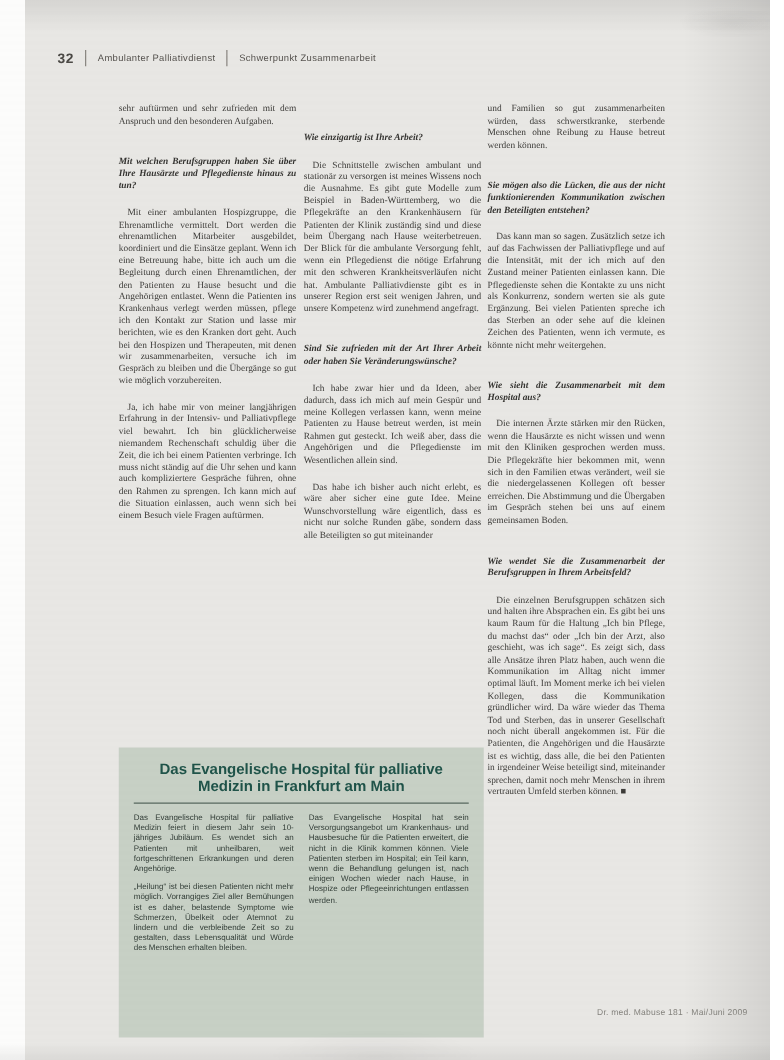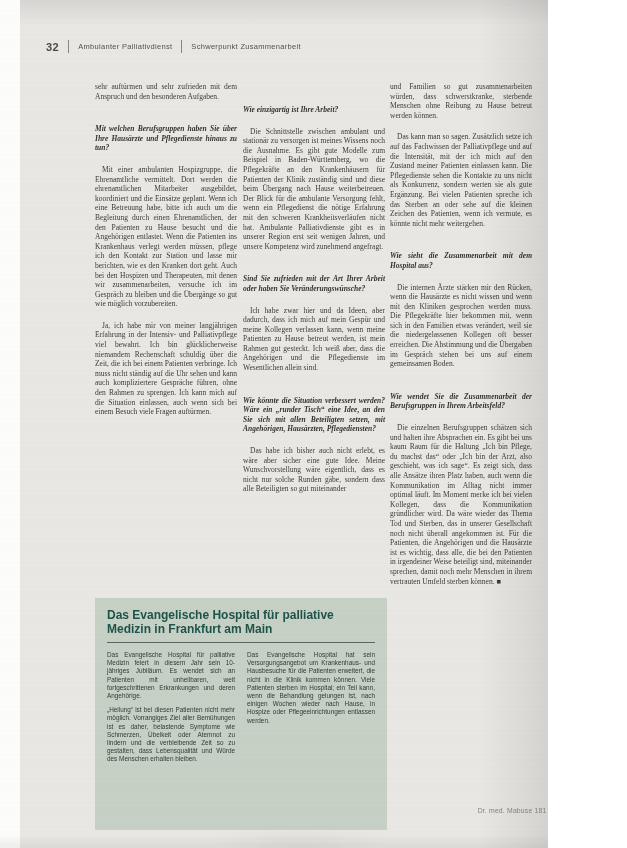--- a/index.html
+++ b/index.html
@@ -1,17 +1,17 @@
 <!DOCTYPE html>
 <html><head>
 <meta charset="utf-8">
 <style>
   html,body { margin:0; padding:0; background:#ffffff; }
   .canvas {
-    position:relative; width:548px; height:848px; overflow:hidden;
+    position:relative; width:616px; height:848px; overflow:hidden;
     background:#e8e7e4;
     font-family:"Liberation Serif", serif;
   }
   
   .scan-left-strip { position:absolute; left:0; top:0; width:20px; height:848px; background:#fcfcfb; }
   .scan-right-shade { position:absolute; right:0; top:0; width:70px; height:848px;
     background:linear-gradient(to right, rgba(0,0,0,0) 0%, rgba(0,0,0,0.05) 60%, rgba(0,0,0,0.09) 100%); }
   .scan-top-shade { position:absolute; left:20px; top:0; width:607px; height:26px;
     background:linear-gradient(to bottom, rgba(0,0,0,0.08), rgba(0,0,0,0)); }
   .scan-bottom-shade { position:absolute; left:0; bottom:0; width:627px; height:14px;
@@ -38,21 +38,21 @@
   .para { margin:0; }
   .para.answer { text-indent:7px;margin-top:12px; }
   .para.question { font-style:italic; font-weight:bold; color:#33322f; margin-top:23px; }
   .para.continuation { text-indent:0; }
 
   
   .infobox { position:absolute; left:95px; top:598px; width:292px; height:232px;
     background:#c7d0c5; box-sizing:border-box; padding:10px 12px 10px 12px;
     font-family:"Liberation Sans", sans-serif; }
   .infobox-title { font-size:12px; line-height:14px; font-weight:bold; color:#1e5248;
-    padding-bottom:6px; border-bottom:1.5px solid #55655c; margin-bottom:8px; }
+    padding-bottom:6px; border-bottom:1.5px solid #55655c; margin-bottom:8px;text-align:center; }
   .infobox-cols { display:flex; gap:12px; }
   .infobox-col { flex:1; font-size:6.4px; line-height:8.2px; color:#2f3a34; text-align:justify; }
   .infobox-col .para { margin:0 0 6px 0; }
 
   
   .footer-citation { position:absolute; left:438px; top:807px; width:160px; text-align:right;
     font-family:"Liberation Sans", sans-serif; font-size:6.8px; color:#82807b; letter-spacing:.2px; }
 </style>
 </head>
 <body>
@@ -76,25 +76,25 @@
       <p class="para continuation">sehr auftürmen und sehr zufrieden mit dem Anspruch und den besonderen Aufgaben.</p>
       <p class="para question">Mit welchen Berufsgruppen haben Sie über Ihre Hausärzte und Pflegedienste hinaus zu tun?</p>
       <p class="para answer">Mit einer ambulanten Hospizgruppe, die Ehrenamtliche vermittelt. Dort werden die ehrenamtlichen Mitarbeiter ausgebildet, koordiniert und die Einsätze geplant. Wenn ich eine Betreuung habe, bitte ich auch um die Begleitung durch einen Ehrenamtlichen, der den Patienten zu Hause besucht und die Angehörigen entlastet. Wenn die Patienten ins Krankenhaus verlegt werden müssen, pflege ich den Kontakt zur Station und lasse mir berichten, wie es den Kranken dort geht. Auch bei den Hospizen und Therapeuten, mit denen wir zusammenarbeiten, versuche ich im Gespräch zu bleiben und die Übergänge so gut wie möglich vorzubereiten.</p>
       <p class="para answer">Ja, ich habe mir von meiner langjährigen Erfahrung in der Intensiv- und Palliativpflege viel bewahrt. Ich bin glücklicherweise niemandem Rechenschaft schuldig über die Zeit, die ich bei einem Patienten verbringe. Ich muss nicht ständig auf die Uhr sehen und kann auch kompliziertere Gespräche führen, ohne den Rahmen zu sprengen. Ich kann mich auf die Situation einlassen, auch wenn sich bei einem Besuch viele Fragen auftürmen.</p>
     </div>
   <div class="col col-2">
       <p class="para question">Wie einzigartig ist Ihre Arbeit?</p>
       <p class="para answer">Die Schnittstelle zwischen ambulant und stationär zu versorgen ist meines Wissens noch die Ausnahme. Es gibt gute Modelle zum Beispiel in Baden-Württemberg, wo die Pflegekräfte an den Krankenhäusern für Patienten der Klinik zuständig sind und diese beim Übergang nach Hause weiterbetreuen. Der Blick für die ambulante Versorgung fehlt, wenn ein Pflegedienst die nötige Erfahrung mit den schweren Krankheitsverläufen nicht hat. Ambulante Palliativdienste gibt es in unserer Region erst seit wenigen Jahren, und unsere Kompetenz wird zunehmend angefragt.</p>
       <p class="para question">Sind Sie zufrieden mit der Art Ihrer Arbeit oder haben Sie Veränderungswünsche?</p>
       <p class="para answer">Ich habe zwar hier und da Ideen, aber dadurch, dass ich mich auf mein Gespür und meine Kollegen verlassen kann, wenn meine Patienten zu Hause betreut werden, ist mein Rahmen gut gesteckt. Ich weiß aber, dass die Angehörigen und die Pflegedienste im Wesentlichen allein sind.</p>
-      <p class="para question">Wie könnte die Situation verbessert werden? Wäre ein „runder Tisch“ eine Idee, an den Sie sich mit allen Beteiligten setzen, mit Angehörigen, Hausärzten, Pflegediensten?</p>
       <p class="para answer">Das habe ich bisher auch nicht erlebt, es wäre aber sicher eine gute Idee. Meine Wunschvorstellung wäre eigentlich, dass es nicht nur solche Runden gäbe, sondern dass alle Beteiligten so gut miteinander</p>
     </div>
   <div class="col col-3">
       <p class="para continuation">und Familien so gut zusammenarbeiten würden, dass schwerstkranke, sterbende Menschen ohne Reibung zu Hause betreut werden können.</p>
+      <p class="para question">Sie mögen also die Lücken, die aus der nicht funktionierenden Kommunikation zwischen den Beteiligten entstehen?</p>
       <p class="para answer">Das kann man so sagen. Zusätzlich setze ich auf das Fachwissen der Palliativpflege und auf die Intensität, mit der ich mich auf den Zustand meiner Patienten einlassen kann. Die Pflegedienste sehen die Kontakte zu uns nicht als Konkurrenz, sondern werten sie als gute Ergänzung. Bei vielen Patienten spreche ich das Sterben an oder sehe auf die kleinen Zeichen des Patienten, wenn ich vermute, es könnte nicht mehr weitergehen.</p>
       <p class="para question">Wie sieht die Zusammenarbeit mit dem Hospital aus?</p>
       <p class="para answer">Die internen Ärzte stärken mir den Rücken, wenn die Hausärzte es nicht wissen und wenn mit den Kliniken gesprochen werden muss. Die Pflegekräfte hier bekommen mit, wenn sich in den Familien etwas verändert, weil sie die niedergelassenen Kollegen oft besser erreichen. Die Abstimmung und die Übergaben im Gespräch stehen bei uns auf einem gemeinsamen Boden.</p>
       <p class="para question">Wie wendet Sie die Zusammenarbeit der Berufsgruppen in Ihrem Arbeitsfeld?</p>
       <p class="para answer">Die einzelnen Berufsgruppen schätzen sich und halten ihre Absprachen ein. Es gibt bei uns kaum Raum für die Haltung „Ich bin Pflege, du machst das“ oder „Ich bin der Arzt, also geschieht, was ich sage“. Es zeigt sich, dass alle Ansätze ihren Platz haben, auch wenn die Kommunikation im Alltag nicht immer optimal läuft. Im Moment merke ich bei vielen Kollegen, dass die Kommunikation gründlicher wird. Da wäre wieder das Thema Tod und Sterben, das in unserer Gesellschaft noch nicht überall angekommen ist. Für die Patienten, die Angehörigen und die Hausärzte ist es wichtig, dass alle, die bei den Patienten in irgendeiner Weise beteiligt sind, miteinander sprechen, damit noch mehr Menschen in ihrem vertrauten Umfeld sterben können. ■</p>
     </div>
 
   <div class="infobox">
     <div class="infobox-title">Das Evangelische Hospital für palliative Medizin in Frankfurt am Main</div>
     <div class="infobox-cols">

